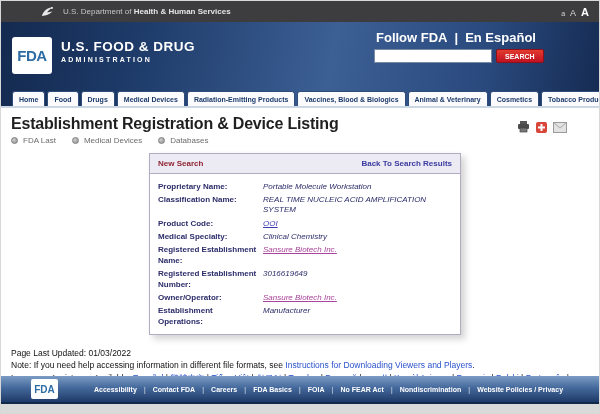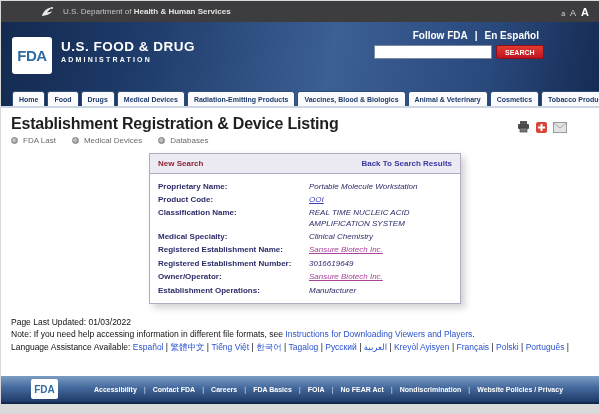--- a/index.html
+++ b/index.html
@@ -16,21 +16,21 @@
 
   
   .fda-header { position:absolute; top:21px; left:0; width:100%; height:84px;
     background:linear-gradient(100deg,#142a50 0%,#1d3a68 22%,#3c5f94 55%,#2a4a7e 80%,#152b52 100%); }
   .fda-logo-box { position:absolute; left:11px; top:15px; width:40px; height:37px; background:#fff; border-radius:3px; display:flex; align-items:center; justify-content:center; }
   .fda-logo-box span { color:#2e6ca4; font-weight:bold; font-size:15px; letter-spacing:-0.5px; }
   .brand { position:absolute; left:60px; top:17px; color:#fff; }
   .brand-line1 { font-size:13.5px; font-weight:bold; letter-spacing:0.5px; }
   .brand-line2 { font-size:7px; font-weight:bold; letter-spacing:2.2px; margin-top:2px; }
   .search-zone { position:absolute; right:60px; top:8px; width:165px; }
-  .follow-row { color:#fff; font-size:10px; font-weight:bold; display:flex; gap:7px; padding-left:2px;justify-content:flex-end; }
+  .follow-row { color:#fff; font-size:13px; font-weight:bold; display:flex; gap:7px; padding-left:2px; }
   .search-row { display:flex; margin-top:4px; align-items:stretch; gap:4px; }
   .search-input { width:118px; height:14px; border:1px solid #7a8aa0; font-size:8px; padding:0 3px; background:#fff; }
   .search-btn { height:14px; background:linear-gradient(180deg,#e23b2e,#bf1222); color:#fff; border:1px solid #8e0f1a; font-size:7px; font-weight:bold; padding:0 8px; border-radius:2px; cursor:pointer; }
 
   
   .nav-tabs { position:absolute; left:11px; bottom:0; display:flex; gap:2px; }
   .tab { background:#fbfbfd; border:1px solid #2f4d7a; border-bottom:none; border-radius:3px 3px 0 0; color:#1c3a6a; font-size:7px; font-weight:bold; padding:4px 6px 3px; white-space:nowrap; cursor:pointer; }
 
   
   .content { position:absolute; top:105px; left:0; width:100%; height:270px; background:#fff; border-top:2px solid #ccd7e4; padding:7px 10px 0; }
@@ -41,21 +41,21 @@
   .crumb-dot { width:7px; height:7px; border-radius:50%; background:radial-gradient(circle at 35% 35%, #cfcfcf, #8d8d8d); border:1px solid #7d7d7d; display:inline-block; }
   .crumb-sep { width:6px; }
 
   
   .card { margin:8px 0 12px 138px; width:312px; box-shadow:4px 4px 7px rgba(0,0,0,0.18); }
   .card-head { background:#eceaf3; border:1px solid #b2abc2; padding:5px 8px; display:flex; justify-content:space-between; font-size:8px; font-weight:bold; }
   .new-search { color:#8f2433; cursor:pointer; }
   .back-results { color:#3a3aa0; cursor:pointer; }
   .card-body { border:1px solid #b2abc2; border-top:none; background:#fff; padding:6px 8px 5px; }
   .frow { display:flex; padding:1.5px 0; font-size:8px; line-height:1.3; }
-  .flabel { width:151px; flex:0 0 auto; font-weight:bold; color:#2c2c6a; padding-right:6px; }
+  .flabel { width:105px; flex:0 0 auto; font-weight:bold; color:#2c2c6a; padding-right:6px; }
   .fvalue { color:#2c2c6a;font-style:italic; }
   .fvalue.link a { color:#3b3bb5; }
   .fvalue.visited a { color:#a8439a; }
   .fvalue a { text-decoration:underline; cursor:pointer; }
 
   
   .bottom-text { margin-top:11px; font-size:8.5px; color:#111; line-height:1.5; padding-left:0px; padding-right:4px; }
   .bottom-text a { color:#2a52cc; text-decoration:none; cursor:pointer; }
   .lang-sep { color:#111; }
 
@@ -155,26 +155,26 @@
       <div class="card-head">
         <span class="new-search">New Search</span>
         <span class="back-results">Back To Search Results</span>
       </div>
       <div class="card-body" id="record-body">
           <div class="frow">
             <div class="flabel">Proprietary Name:</div>
             <div class="fvalue ">Portable Molecule Workstation</div>
           </div>
           <div class="frow">
+            <div class="flabel">Classification Name:</div>
+            <div class="fvalue ">REAL TIME NUCLEIC ACID AMPLIFICATION SYSTEM</div>
+          </div>
+          <div class="frow">
             <div class="flabel">Product Code:</div>
             <div class="fvalue link"><a>OOI</a></div>
-          </div>
-          <div class="frow">
-            <div class="flabel">Classification Name:</div>
-            <div class="fvalue ">REAL TIME NUCLEIC ACID AMPLIFICATION SYSTEM</div>
           </div>
           <div class="frow">
             <div class="flabel">Medical Specialty:</div>
             <div class="fvalue ">Clinical Chemistry</div>
           </div>
           <div class="frow">
             <div class="flabel">Registered Establishment Name:</div>
             <div class="fvalue visited"><a>Sansure Biotech Inc.</a></div>
           </div>
           <div class="frow">

